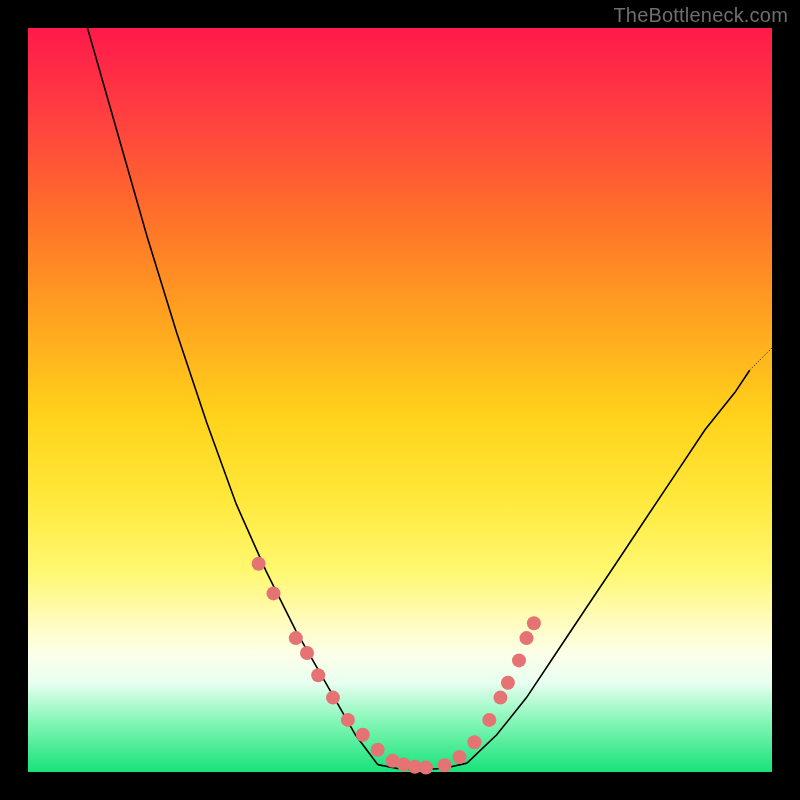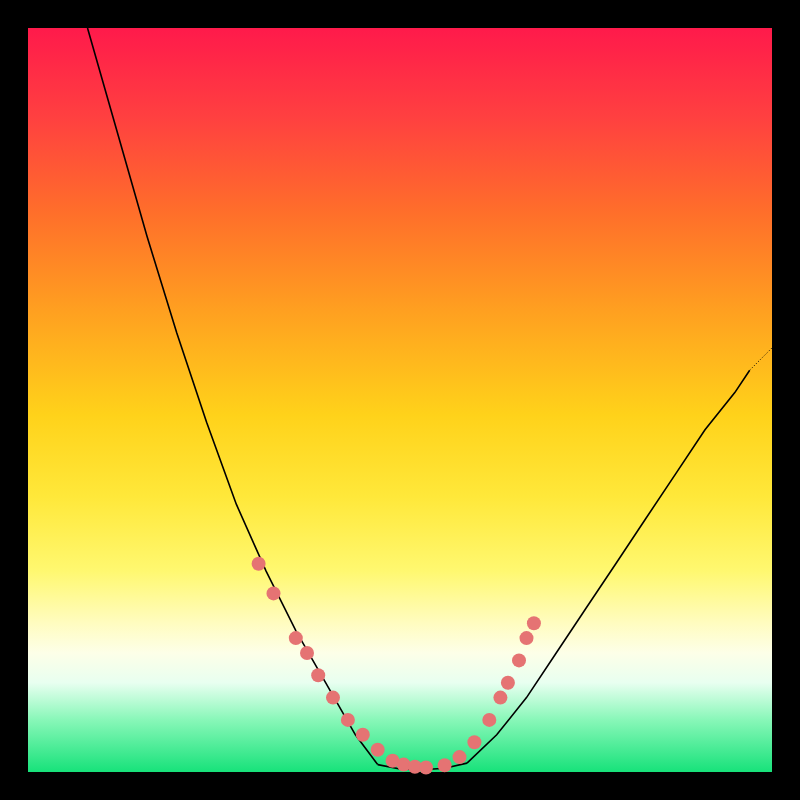--- a/index.html
+++ b/index.html
@@ -80,13 +80,16 @@
           <circle cx="461.3" cy="691.9" r="7" class="marker"></circle>
           <circle cx="472.4" cy="669.6" r="7" class="marker"></circle>
           <circle cx="479.9" cy="654.7" r="7" class="marker"></circle>
           <circle cx="491.0" cy="632.4" r="7" class="marker"></circle>
           <circle cx="498.5" cy="610.1" r="7" class="marker"></circle>
           <circle cx="505.9" cy="595.2" r="7" class="marker"></circle>
         </g>
     </svg>
   </div>
 
+  <div class="watermark">
+    <span>TheBottleneck.com</span>
+  </div>
 </div>
 
 </body></html>

